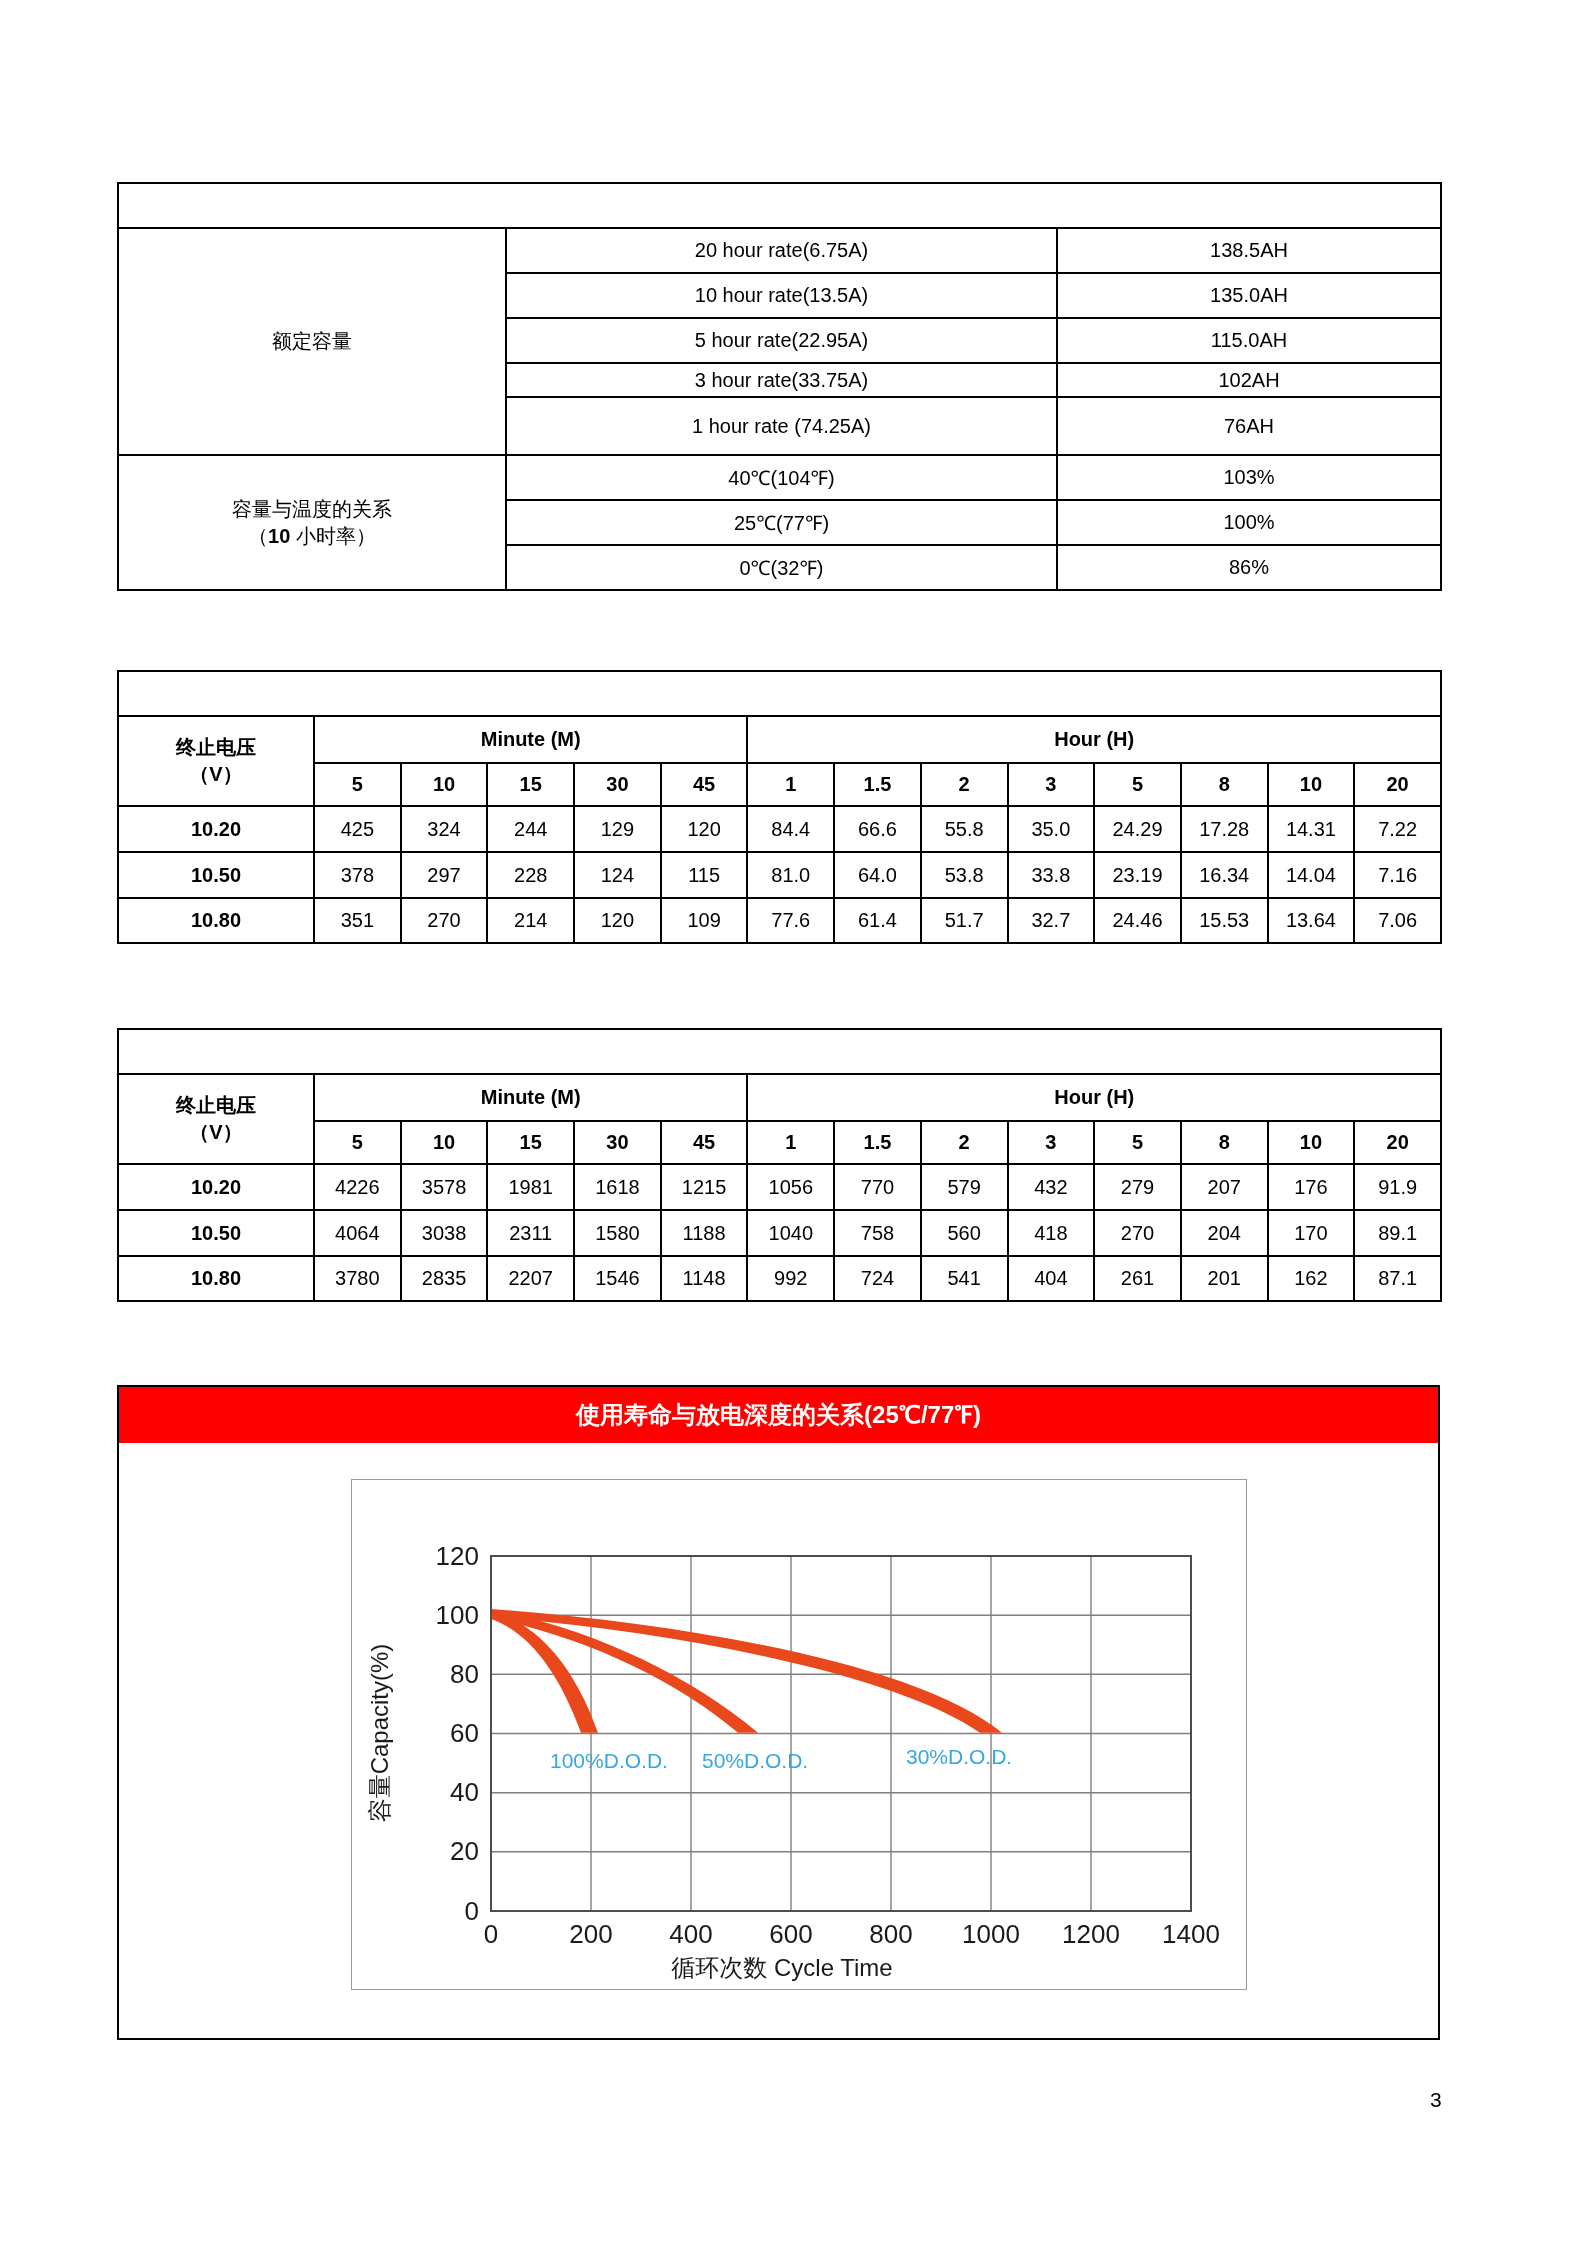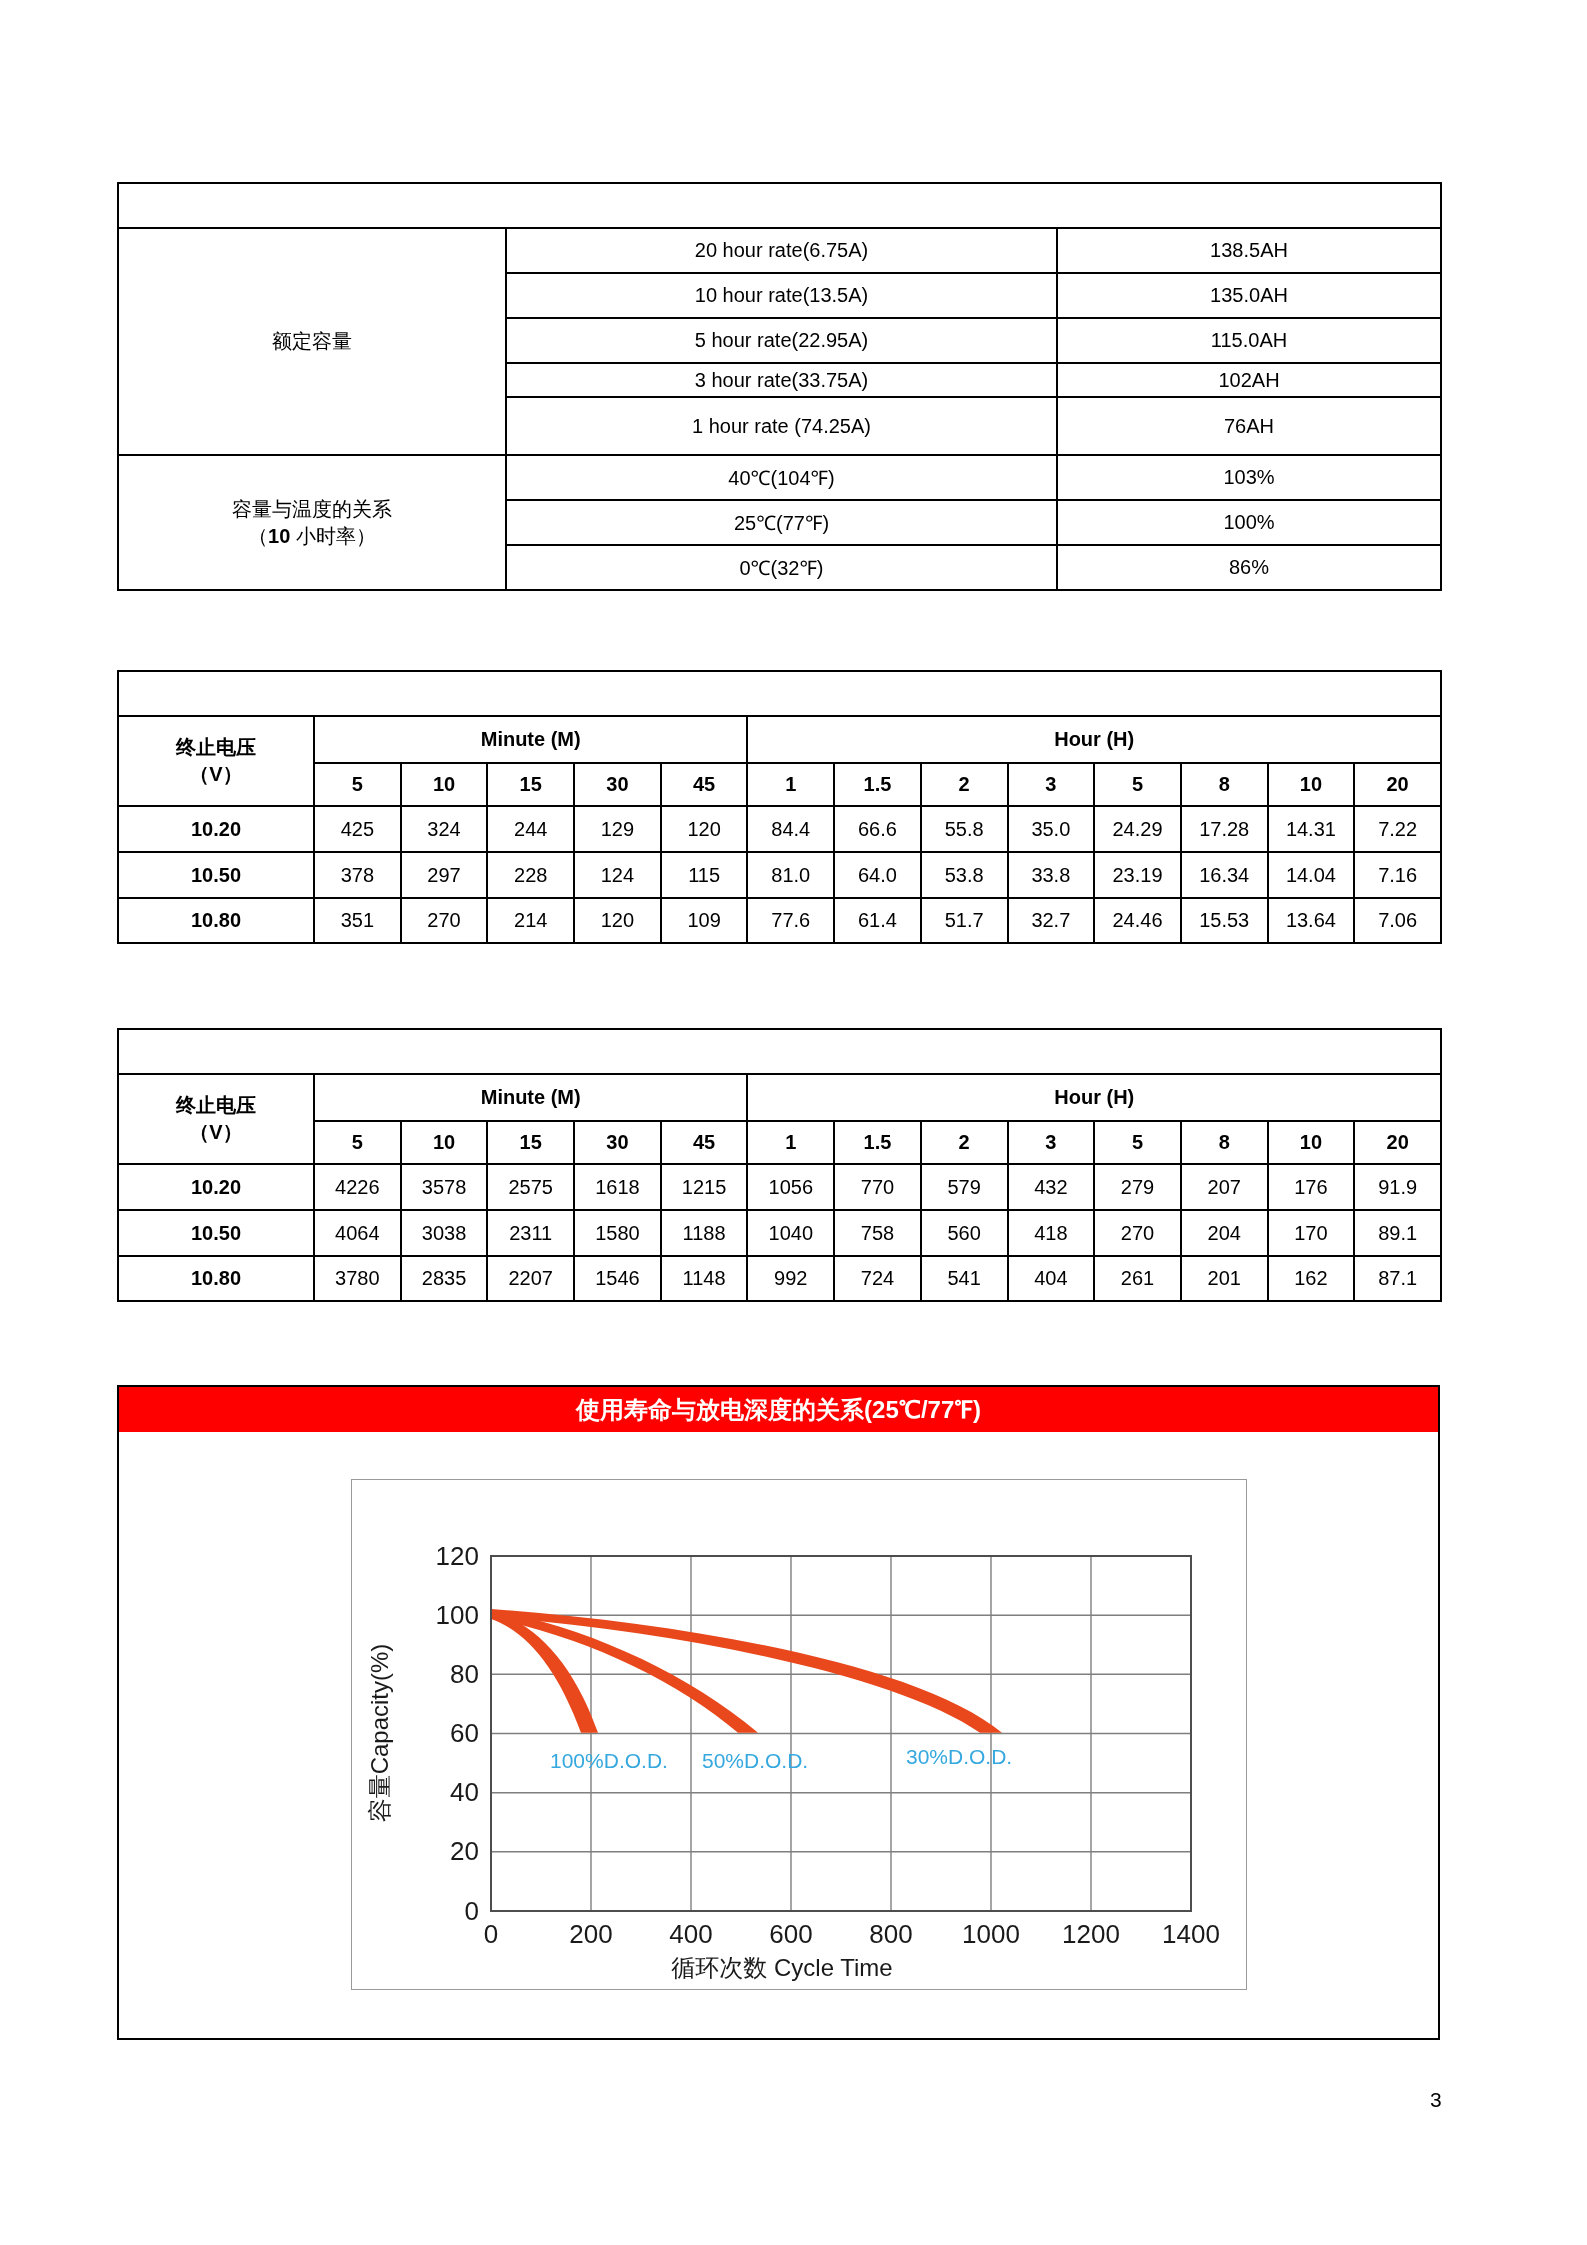--- a/index.html
+++ b/index.html
@@ -6,21 +6,21 @@
   .page{position:relative;width:1587px;height:2245px;background:#fff;
         font-family:"Liberation Sans",sans-serif;color:#000;overflow:hidden;}
   .sect{position:absolute;left:117px;width:1323px;}
   table.grid{border-collapse:collapse;table-layout:fixed;width:1323px;}
   table.grid td{border:2px solid #000;text-align:center;vertical-align:middle;
                 font-size:20px;padding:0 4px;background:#fff;}
   td.redbar{background:#fe0000;color:#fff;font-weight:bold;font-size:24px;border:2px solid #000;}
   td.blabel{font-size:21px;}
   td.bold{font-weight:bold;font-size:21px;}
   .chartbox{position:absolute;left:117px;top:1385px;width:1319px;height:651px;border:2px solid #000;background:#fff;}
-  .chartbox .chead{position:absolute;left:0;top:0;width:100%;height:45px;background:#fe0000;
+  .chartbox .chead{position:absolute;left:0;top:0;width:100%;height:56px;background:#fe0000;
                    color:#fff;font-weight:bold;font-size:24px;display:flex;align-items:center;justify-content:center;}
   .panel{position:absolute;left:232px;top:92px;width:894px;height:509px;border:1px solid #9a9a9a;background:#fff;}
   .pagenum{position:absolute;left:1430px;top:2088px;font-size:21px;}
 </style>
 </head>
 <body>
 
 <div class="page">
 
   <div class="sect" style="top:182px;">
@@ -214,21 +214,21 @@
         <td class="bold">3</td>
         <td class="bold">5</td>
         <td class="bold">8</td>
         <td class="bold">10</td>
         <td class="bold">20</td>
       </tr>
       <tr style="height:46px;">
         <td class="bold">10.20</td>
         <td>4226</td>
         <td>3578</td>
-        <td>2575</td>
+        <td>1981</td>
         <td>1618</td>
         <td>1215</td>
         <td>1056</td>
         <td>770</td>
         <td>579</td>
         <td>432</td>
         <td>279</td>
         <td>207</td>
         <td>176</td>
         <td>91.9</td>

